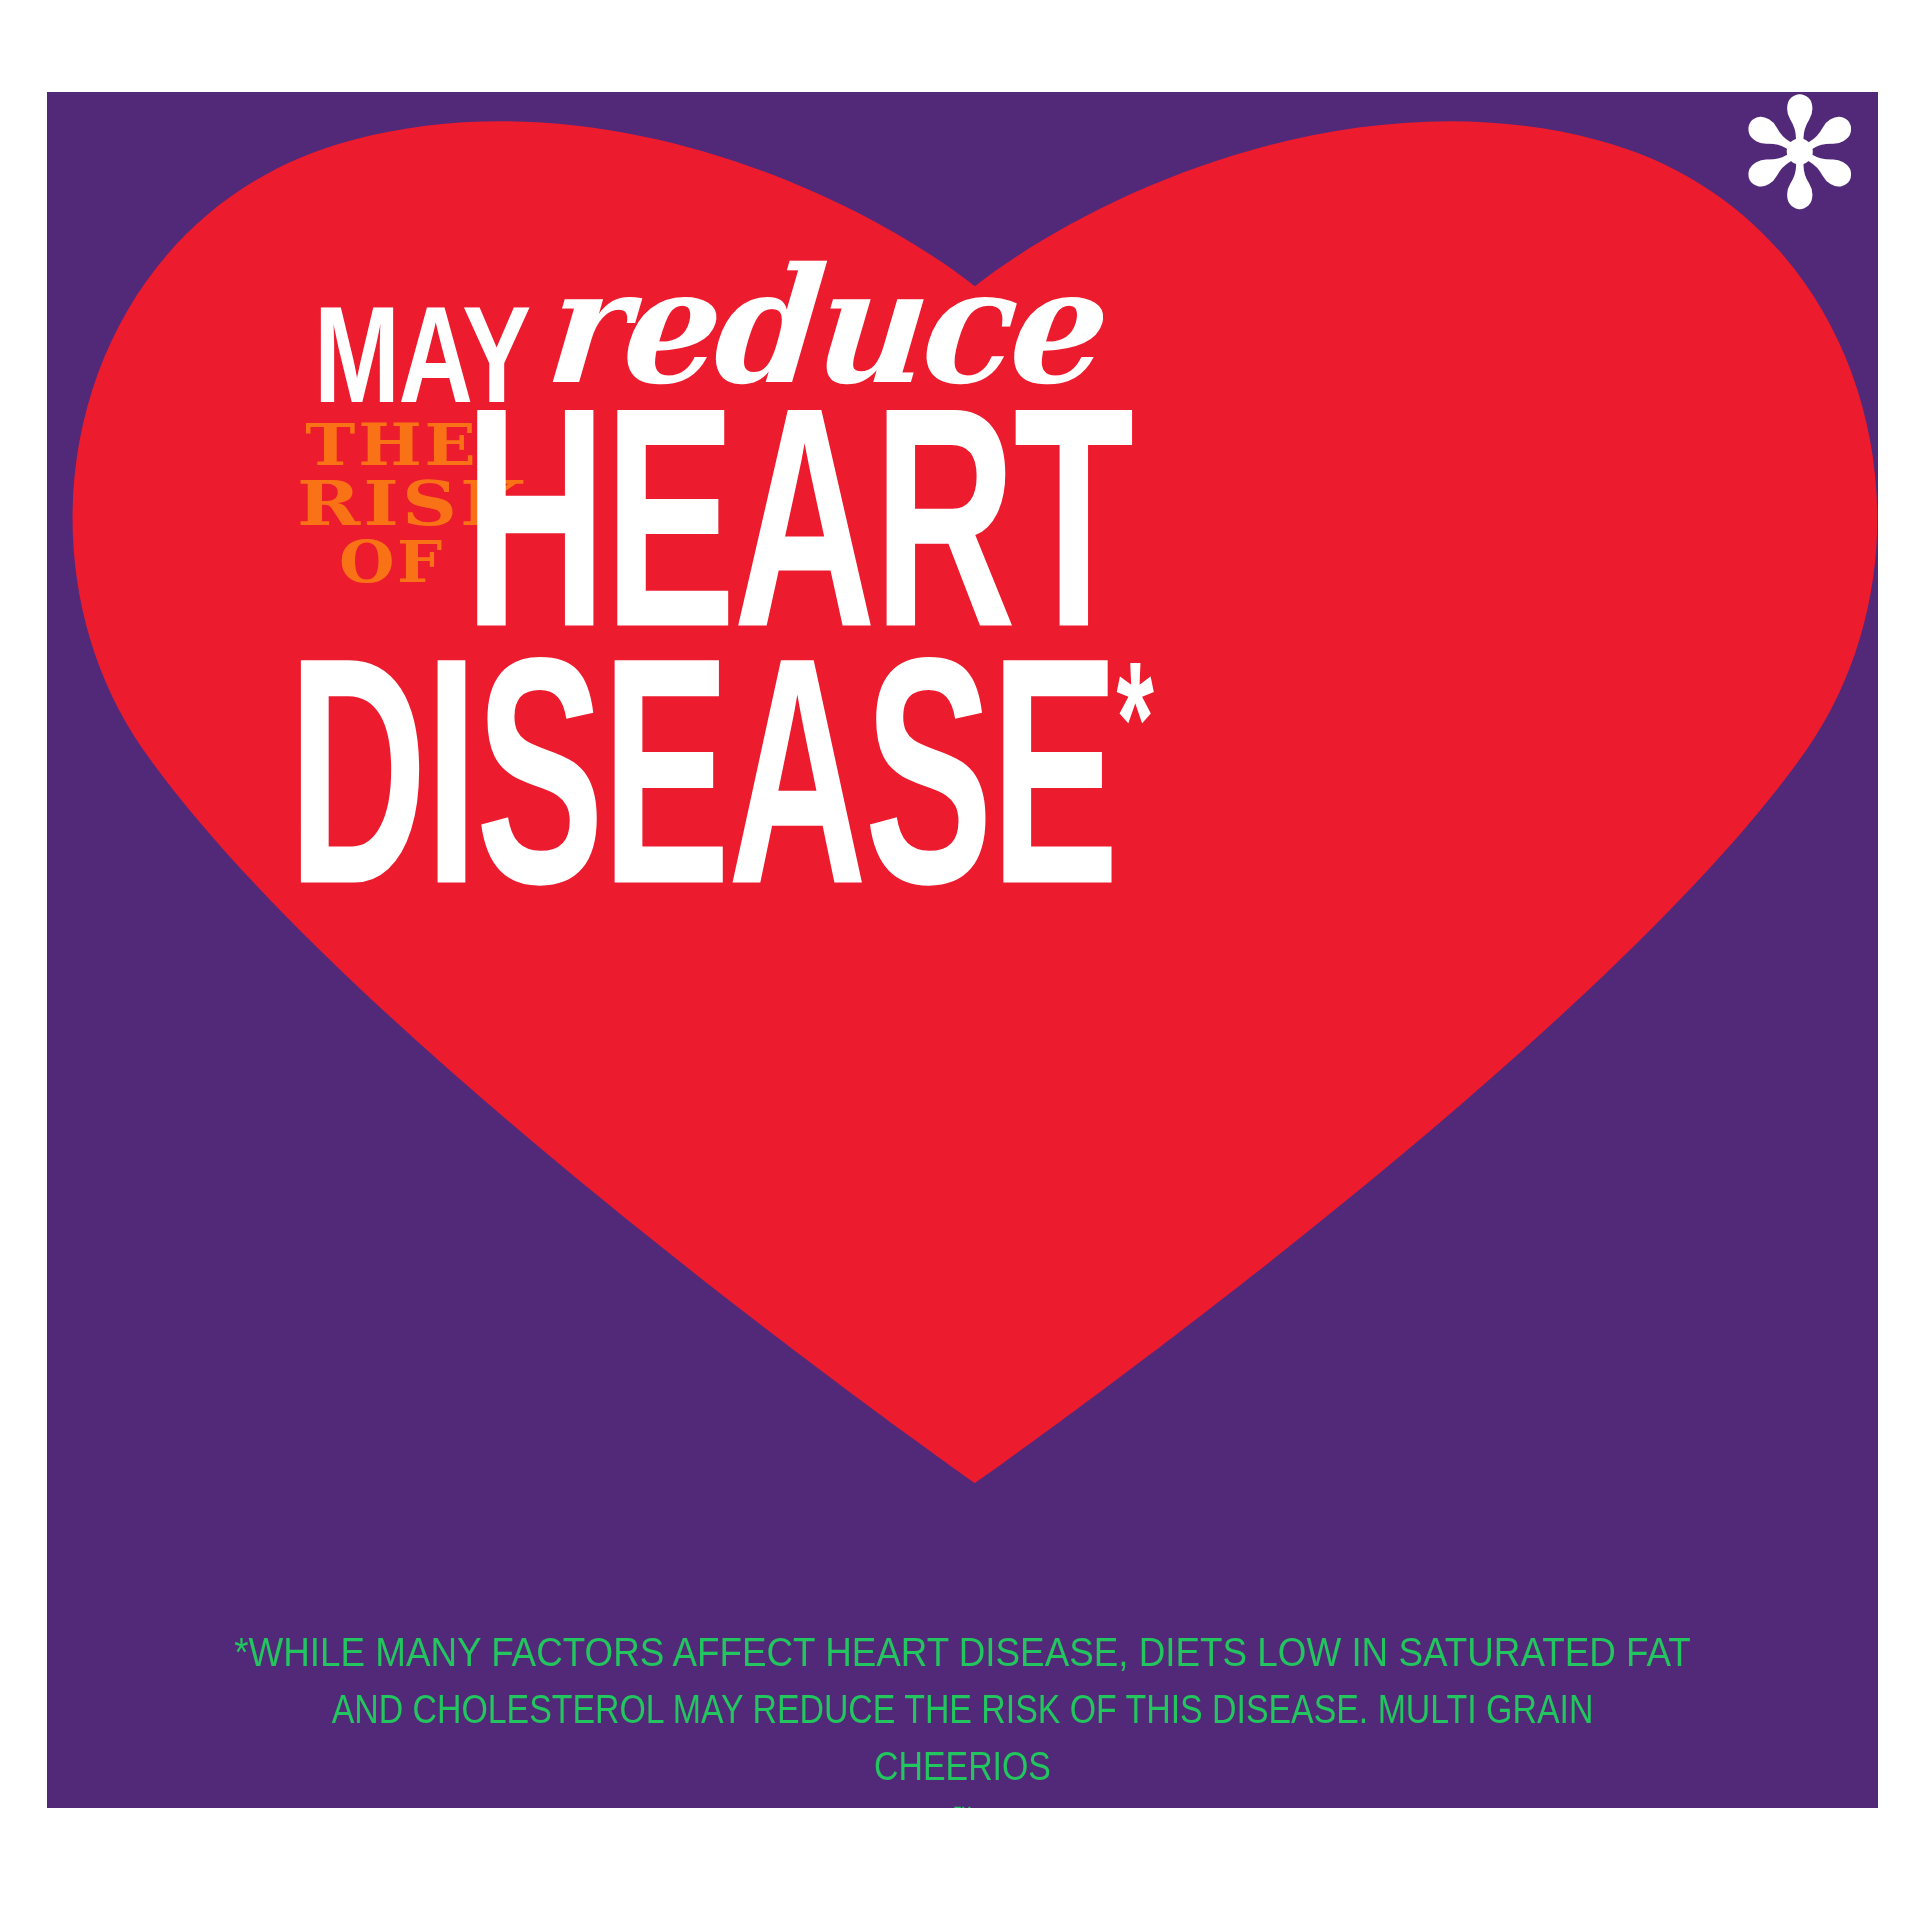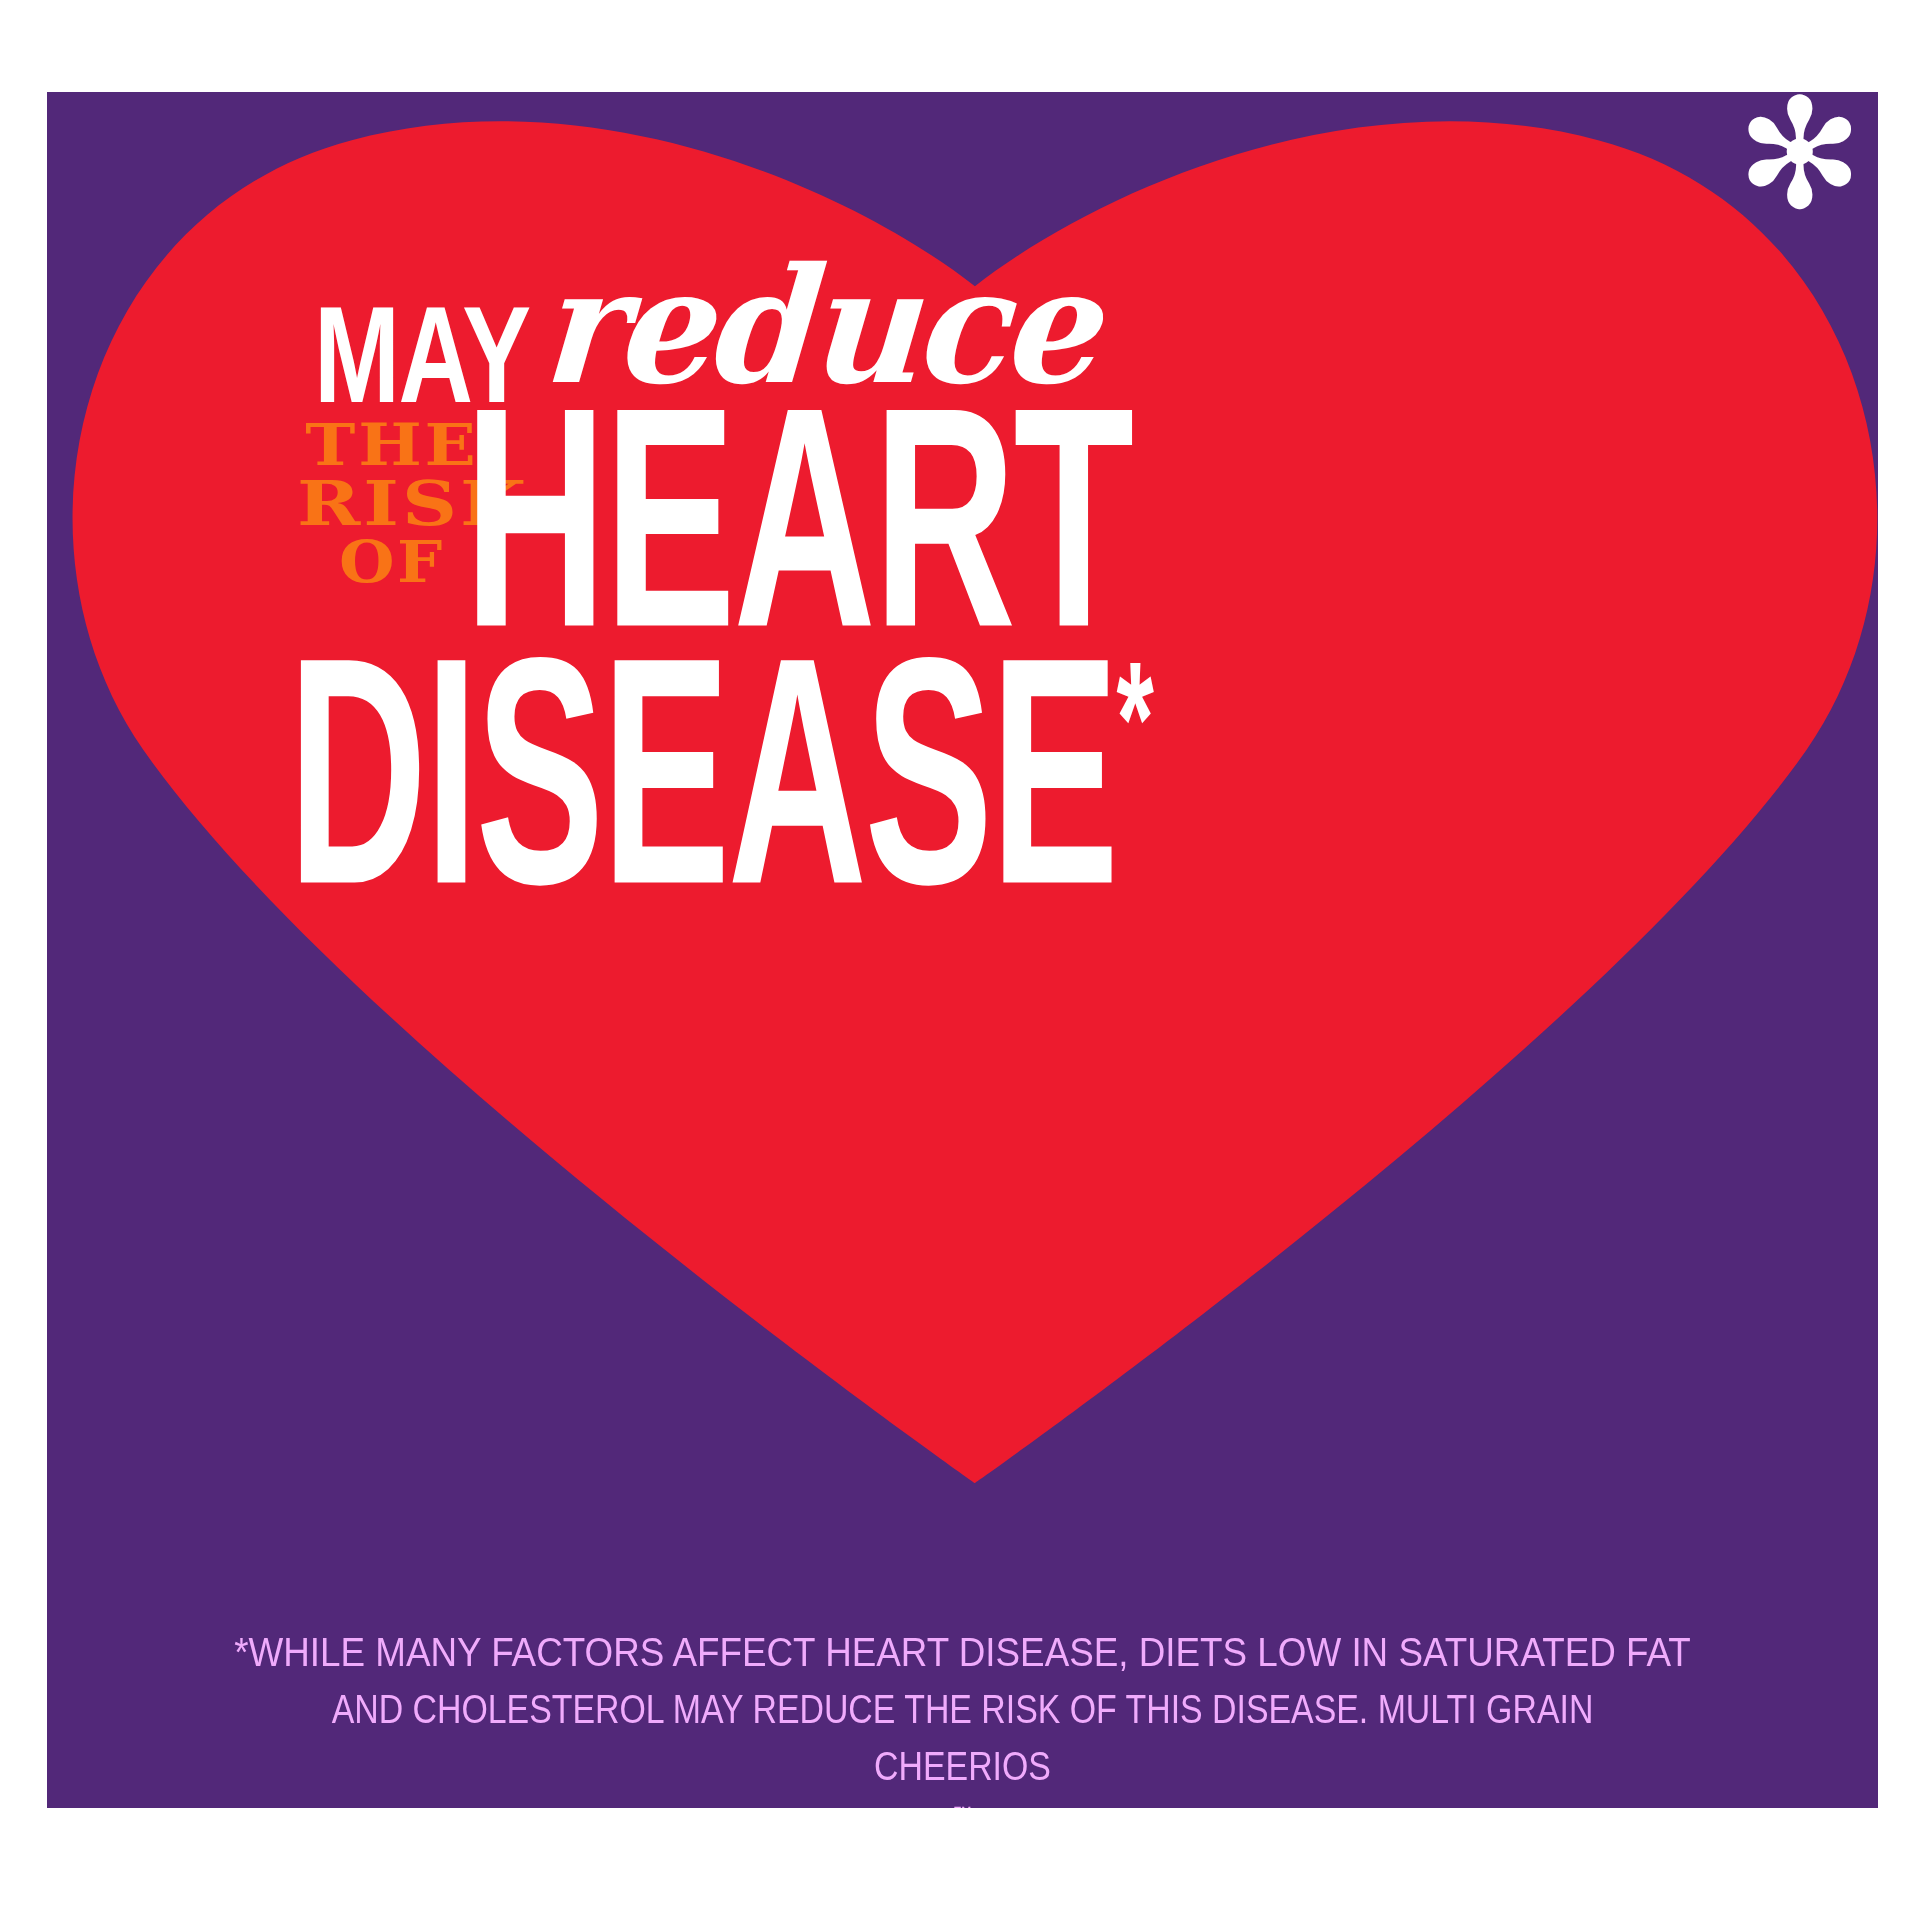--- a/index.html
+++ b/index.html
@@ -144,21 +144,21 @@
   #sub-block .s2 { display:block; font-size: 77px; letter-spacing: 0.8px; transform: scaleX(0.90); }
 
   
   #footnote {
     position: absolute;
     left: 96px;
     right: 96px;
     top: 1532px;
     z-index: 5;
     text-align: center;
-    color: #f0abfc;
+    color: #22c55e;
     font-family: "Liberation Sans Narrow", "Liberation Sans", sans-serif;
     font-size: 40px;
     line-height: 1.42;
     letter-spacing: 0px;
   }
   #footnote span { display:block; transform: scaleX(0.92); }
   #footnote sup { font-size: 0.55em; vertical-align: super; }
 </style>
 </head>
 <body>

